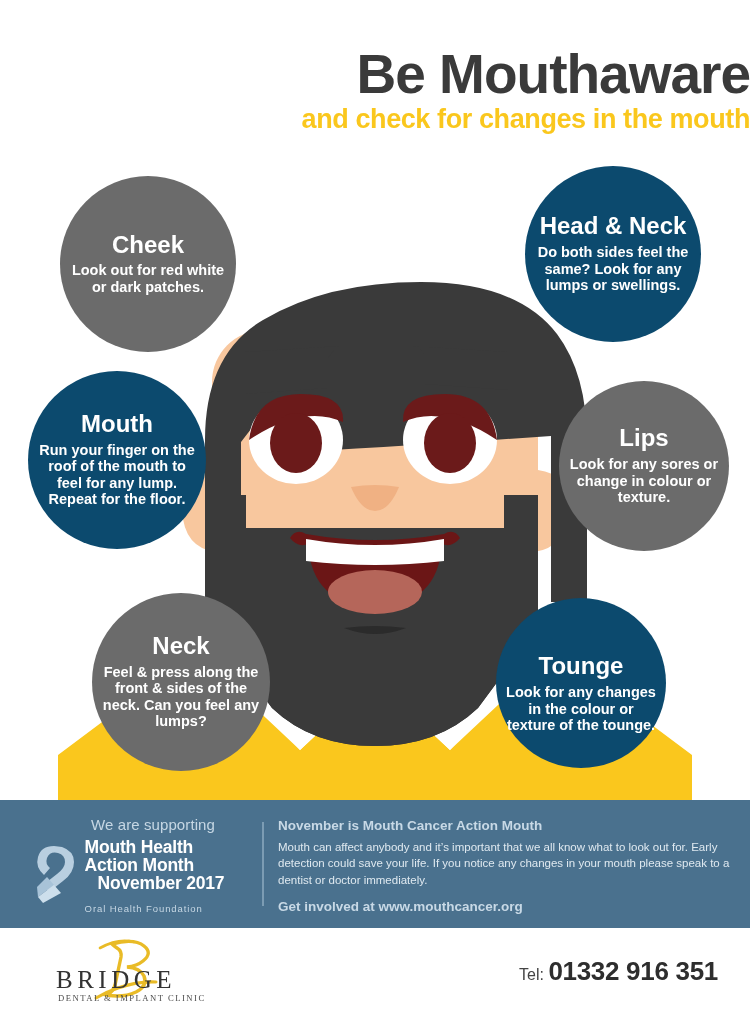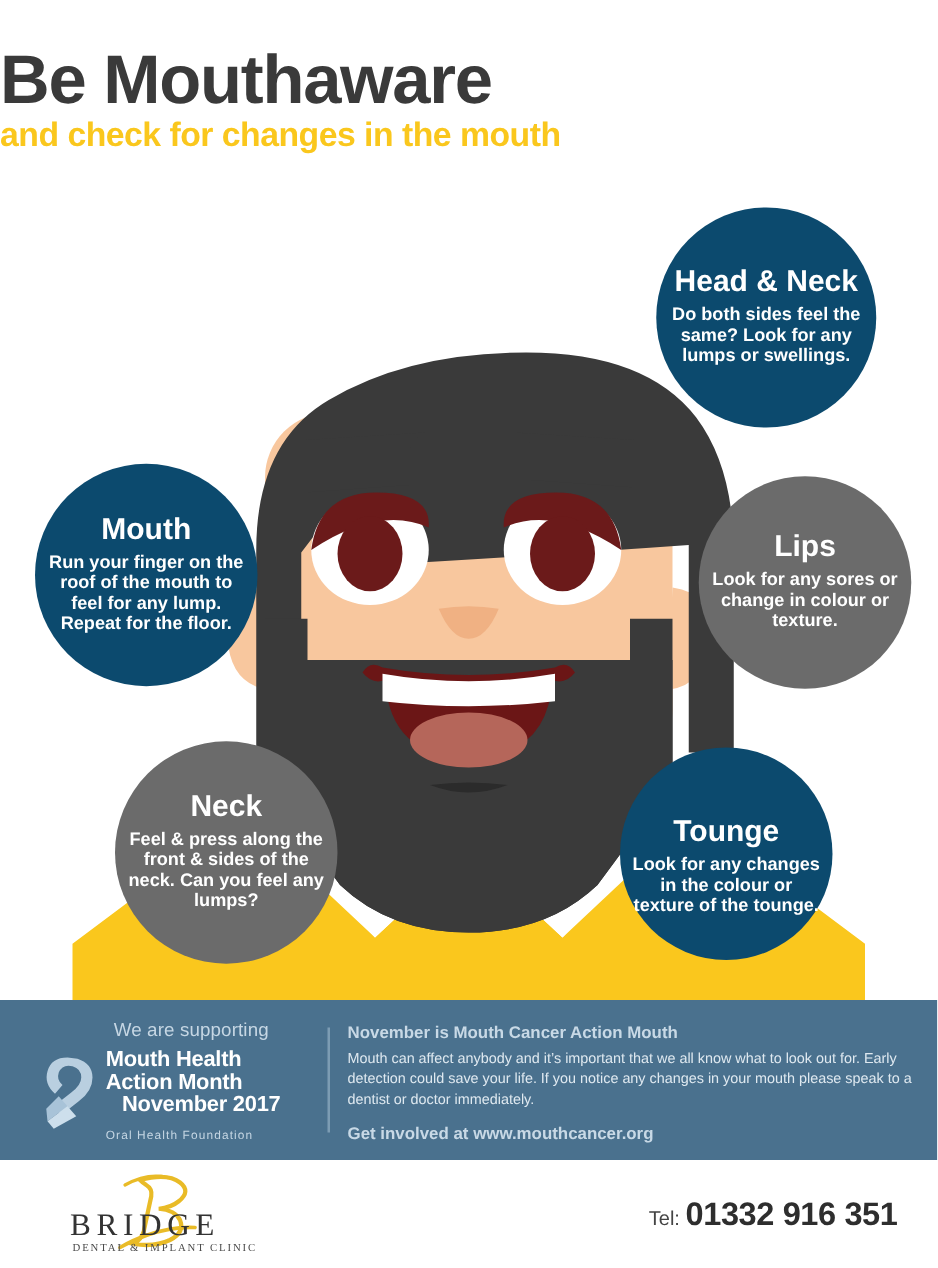--- a/index.html
+++ b/index.html
@@ -12,23 +12,23 @@
   }
   #poster {
     position: relative;
     width: 750px; height: 1014px;
     background: #ffffff;
     overflow: hidden;
   }
 
   
   .header {
-    position: absolute; top: 0; left: 0;
+    position: absolute; top: 11px; left: 0;
     width: 750px; height: 140px;
-    text-align: left;
+    text-align: right;
     z-index: 30;
   }
   .title {
     position: absolute; top: 33px; left: 0; width: 750px;
     font-size: 55px; font-weight: bold;
     color: #3a3a3a; letter-spacing: -1px;
     line-height: 60px;
   }
   .subtitle {
     position: absolute; top: 93px; left: 0; width: 750px;
@@ -252,20 +252,24 @@
                  q -4 62 -67 62
                  q -63 0 -67 -62
                  q -10 4 -18 -6 Z" fill="#6b1616"></path>
         <path d="M 306 399 q 69 12 138 0 l 0 22 q -69 8 -138 0 Z" fill="#ffffff"></path>
         <ellipse cx="375" cy="452" rx="47" ry="22" fill="#b5665a"></ellipse>
         <path d="M 344 488 q 31 12 62 0 q -31 -4 -62 0 Z" fill="#2b2b2b"></path>
       </g>
     </svg>
   </div>
 
+  <div class="bubble gray" id="bub-cheek">
+    <div class="b-title">Cheek</div>
+    <div class="b-body">Look out for red white or dark patches.</div>
+  </div>
 
   <div class="bubble yellow" id="bub-head">
     <div class="b-title">Head &amp; Neck</div>
     <div class="b-body">Do both sides feel the same? Look for any lumps or swellings.</div>
   </div>
 
   <div class="bubble gray" id="bub-lips">
     <div class="b-title">Lips</div>
     <div class="b-body">Look for any sores or change in colour or texture.</div>
   </div>

